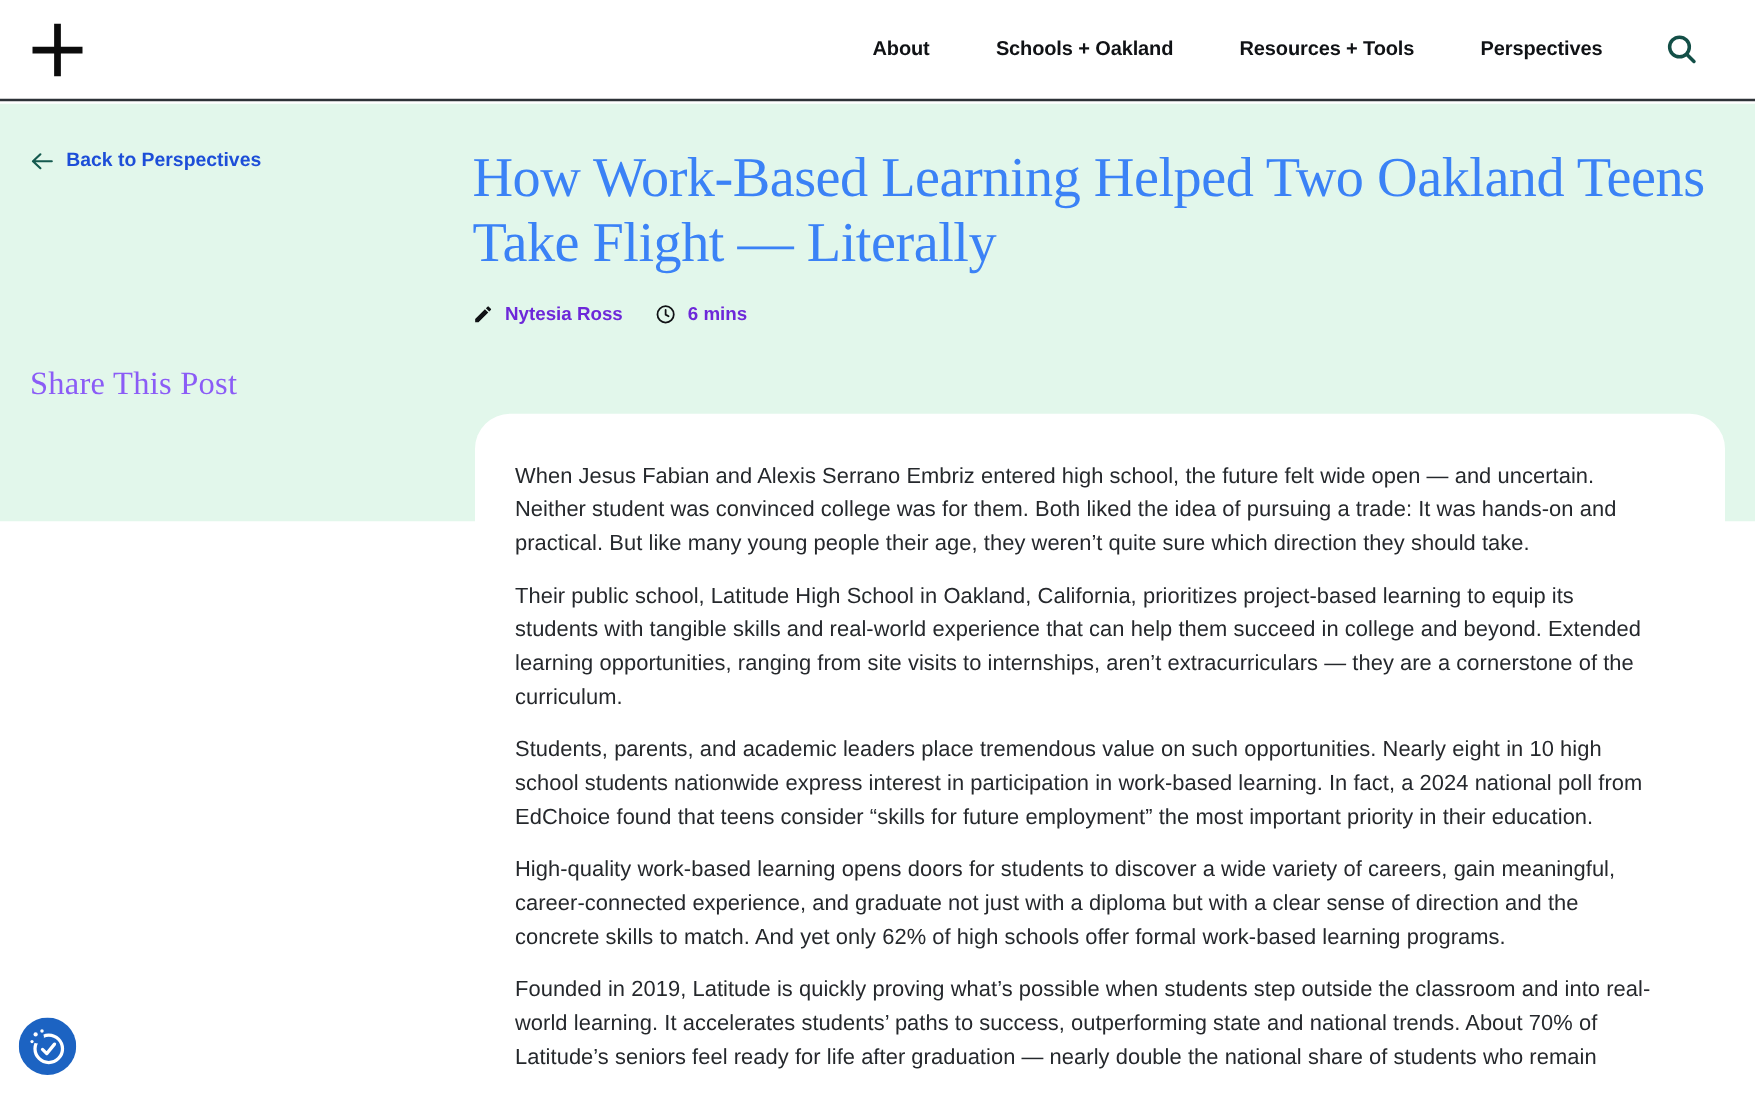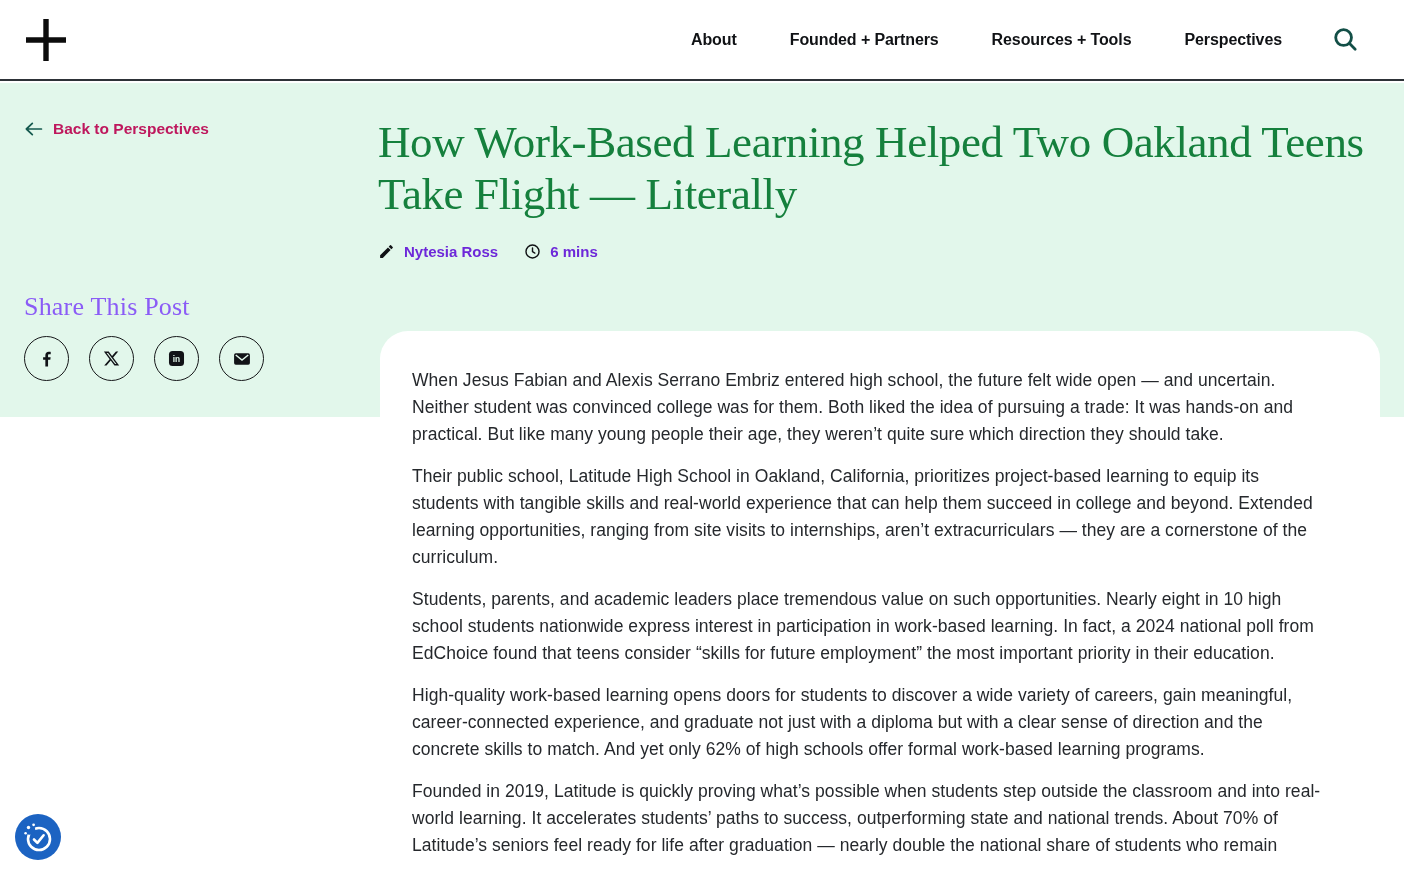--- a/index.html
+++ b/index.html
@@ -14,26 +14,26 @@
   .logo { width:44px; height:48px; display:flex; align-items:center; justify-content:center; cursor:pointer; }
   .nav { display:flex; align-items:center; gap:53px; margin-left:auto; }
   .nav-item { font-size:16px; font-weight:700; color:#101215; letter-spacing:-0.1px; cursor:pointer; }
   .search-btn { margin-left:48px; width:30px; height:30px; display:flex; align-items:center; justify-content:center; cursor:pointer; }
 
   
   .hero-band { position:absolute; top:83px; left:0; width:100%; height:334px; background:#e2f7eb; z-index:0; }
 
   
   .back-link { position:absolute; left:24px; top:120px; display:flex; align-items:center; gap:10px;
-               color:#be185d; font-size:15.5px; font-weight:600; z-index:2; cursor:pointer; }
+               color:#1d4ed8; font-size:15.5px; font-weight:600; z-index:2; cursor:pointer; }
 
   
   .title { position:absolute; left:378px; top:116px; width:1004px; z-index:2;
            font-family:"Liberation Serif", serif; font-weight:400; font-size:45px; line-height:52px;
-           color:#15803d; letter-spacing:-0.4px; }
+           color:#3b82f6; letter-spacing:-0.4px; }
   .meta { position:absolute; left:378px; top:243px; display:flex; align-items:center; gap:26px; z-index:2; }
   .meta-item { display:flex; align-items:center; gap:9px; font-size:15px; font-weight:600; color:#6d28d9; }
 
   
   .share { position:absolute; left:24px; top:292px; z-index:2; }
   .share-heading { font-family:"Liberation Serif", serif; font-size:26px; color:#8b5cf6; letter-spacing:0.2px; }
   .share-row { display:flex; gap:20px; margin-top:14px; }
   .share-circle { width:45px; height:45px; border:1.6px solid #16181a; border-radius:50%;
                   display:flex; align-items:center; justify-content:center; background:transparent; cursor:pointer; }
 
@@ -52,21 +52,21 @@
 <div class="page">
 
   <div class="header">
     <div class="logo">
       <svg width="42" height="46" viewBox="0 0 42 46">
         <path d="M21 2 V44 M1 23 H41" stroke="#0c0c0c" stroke-width="5.4" fill="none"></path>
       </svg>
     </div>
     <div class="nav">
       <div class="nav-item">About</div>
-      <div class="nav-item">Founded + Partners</div>
+      <div class="nav-item">Schools + Oakland</div>
       <div class="nav-item">Resources + Tools</div>
       <div class="nav-item">Perspectives</div>
     </div>
     <div class="search-btn">
       <svg width="27" height="27" viewBox="0 0 24 24">
         <circle cx="10.3" cy="10.3" r="7" fill="none" stroke="#134f47" stroke-width="2.5"></circle>
         <line x1="15.6" y1="15.6" x2="20.6" y2="20.6" stroke="#134f47" stroke-width="2.5" stroke-linecap="round"></line>
       </svg>
     </div>
   </div>
@@ -93,44 +93,20 @@
       <svg width="17" height="17" viewBox="0 0 24 24">
         <circle cx="12" cy="12" r="9.2" fill="none" stroke="#101215" stroke-width="2"></circle>
         <path d="M12 7 V12.3 L15.3 14.2" fill="none" stroke="#101215" stroke-width="2" stroke-linecap="round" stroke-linejoin="round"></path>
       </svg>
       <span>6 mins</span>
     </div>
   </div>
 
   <div class="share">
     <div class="share-heading">Share This Post</div>
-    <div class="share-row">
-      <div class="share-circle">
-        <svg width="18" height="18" viewBox="0 0 24 24">
-          <path d="M13.4 22v-8.9h3l.45-3.5h-3.45V7.4c0-1.0.28-1.7 1.72-1.7h1.84V2.56C16.64 2.5 15.54 2.4 14.26 2.4c-2.65 0-4.46 1.62-4.46 4.58v2.62h-3v3.5h3V22h3.6z" fill="#111317"></path>
-        </svg>
-      </div>
-      <div class="share-circle">
-        <svg width="17" height="17" viewBox="0 0 24 24">
-          <path d="M18.24 2.25h3.31l-7.23 8.26 8.5 11.24h-6.66l-5.21-6.82-5.97 6.82H1.67l7.73-8.84L1.25 2.25h6.83l4.71 6.23 5.45-6.23zm-1.16 17.52h1.83L7.08 4.13H5.12l11.96 15.64z" fill="#111317"></path>
-        </svg>
-      </div>
-      <div class="share-circle">
-        <svg width="19" height="19" viewBox="0 0 24 24">
-          <rect x="2.5" y="2.5" width="19" height="19" rx="4.5" fill="#111317"></rect>
-          <text x="12" y="16.4" font-family="Liberation Sans, sans-serif" font-size="10.5" font-weight="bold" fill="#e2f7eb" text-anchor="middle">in</text>
-        </svg>
-      </div>
-      <div class="share-circle">
-        <svg width="20" height="20" viewBox="0 0 24 24">
-          <rect x="2.5" y="5.2" width="19" height="13.6" rx="2" fill="#111317"></rect>
-          <path d="M4.5 7.2 L12 13.2 L19.5 7.2" fill="none" stroke="#e2f7eb" stroke-width="1.8"></path>
-        </svg>
-      </div>
-    </div>
   </div>
 
   <div class="card">
     <p>When Jesus Fabian and Alexis Serrano Embriz entered high school, the future felt wide open — and uncertain. Neither student was convinced college was for them. Both liked the idea of pursuing a trade: It was hands-on and practical. But like many young people their age, they weren’t quite sure which direction they should take.</p>
     <p>Their public school, Latitude High School in Oakland, California, prioritizes project-based learning to equip its students with tangible skills and real-world experience that can help them succeed in college and beyond. Extended learning opportunities, ranging from site visits to internships, aren’t extracurriculars — they are a cornerstone of the curriculum.</p>
     <p>Students, parents, and academic leaders place tremendous value on such opportunities. Nearly eight in 10 high school students nationwide express interest in participation in work-based learning. In fact, a 2024 national poll from EdChoice found that teens consider “skills for future employment” the most important priority in their education.</p>
     <p>High-quality work-based learning opens doors for students to discover a wide variety of careers, gain meaningful, career-connected experience, and graduate not just with a diploma but with a clear sense of direction and the concrete skills to match. And yet only 62% of high schools offer formal work-based learning programs.</p>
     <p>Founded in 2019, Latitude is quickly proving what’s possible when students step outside the classroom and into real-world learning. It accelerates students’ paths to success, outperforming state and national trends. About 70% of Latitude’s seniors feel ready for life after graduation — nearly double the national share of students who remain</p>
   </div>
 

